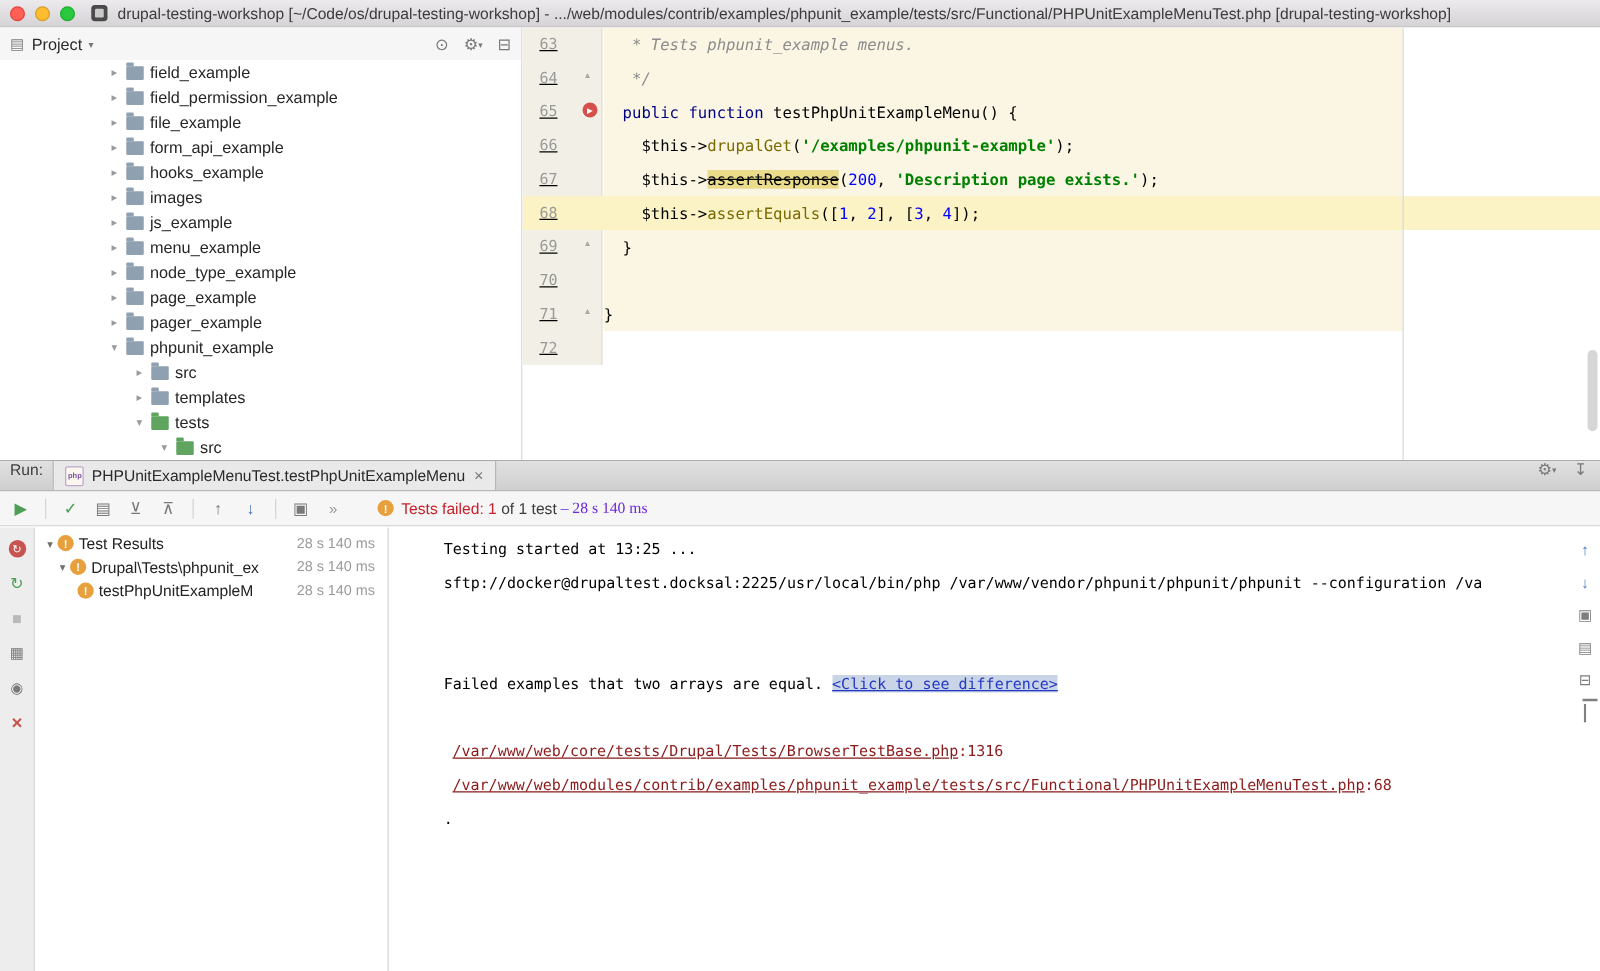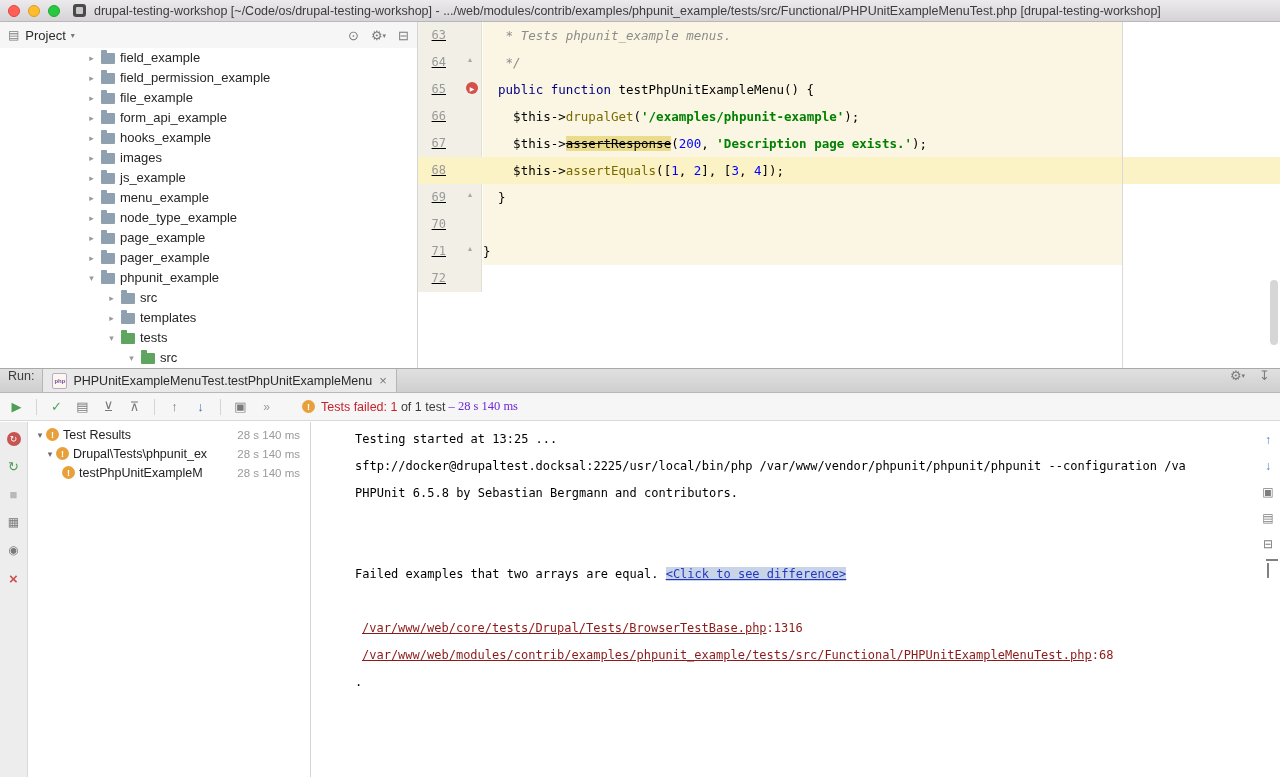--- a/index.html
+++ b/index.html
@@ -341,21 +341,20 @@
             <i>!</i>
           </span>
         <span class="ttl">testPhpUnitExampleM</span>
         <span class="ttime">28 s 140 ms</span>
       </div>
     </div>
 
     <div class="console">
       <div class="cln"><span>Testing started at 13:25 ...</span></div>
       <div class="cln"><span>sftp://docker@drupaltest.docksal:2225/usr/local/bin/php /var/www/vendor/phpunit/phpunit/phpunit --configuration /va</span></div>
-      <div class="cln"><span>PHPUnit 6.5.8 by Sebastian Bergmann and contributors.</span></div>
       <div class="cln"></div>
       <div class="cln"></div>
       <div class="cln"><span>Failed examples that two arrays are equal. </span><a class="diff-link">&lt;Click to see difference&gt;</a></div>
       <div class="cln"></div>
       <div class="cln indent"><a class="stack-link">/var/www/web/core/tests/Drupal/Tests/BrowserTestBase.php</a><span class="stack-num">:1316</span></div>
       <div class="cln indent"><a class="stack-link">/var/www/web/modules/contrib/examples/phpunit_example/tests/src/Functional/PHPUnitExampleMenuTest.php</a><span class="stack-num">:68</span></div>
       <div class="cln"><span>.</span></div>
 
       <div class="c-strip">
         <span class="cico blue">↑</span>

